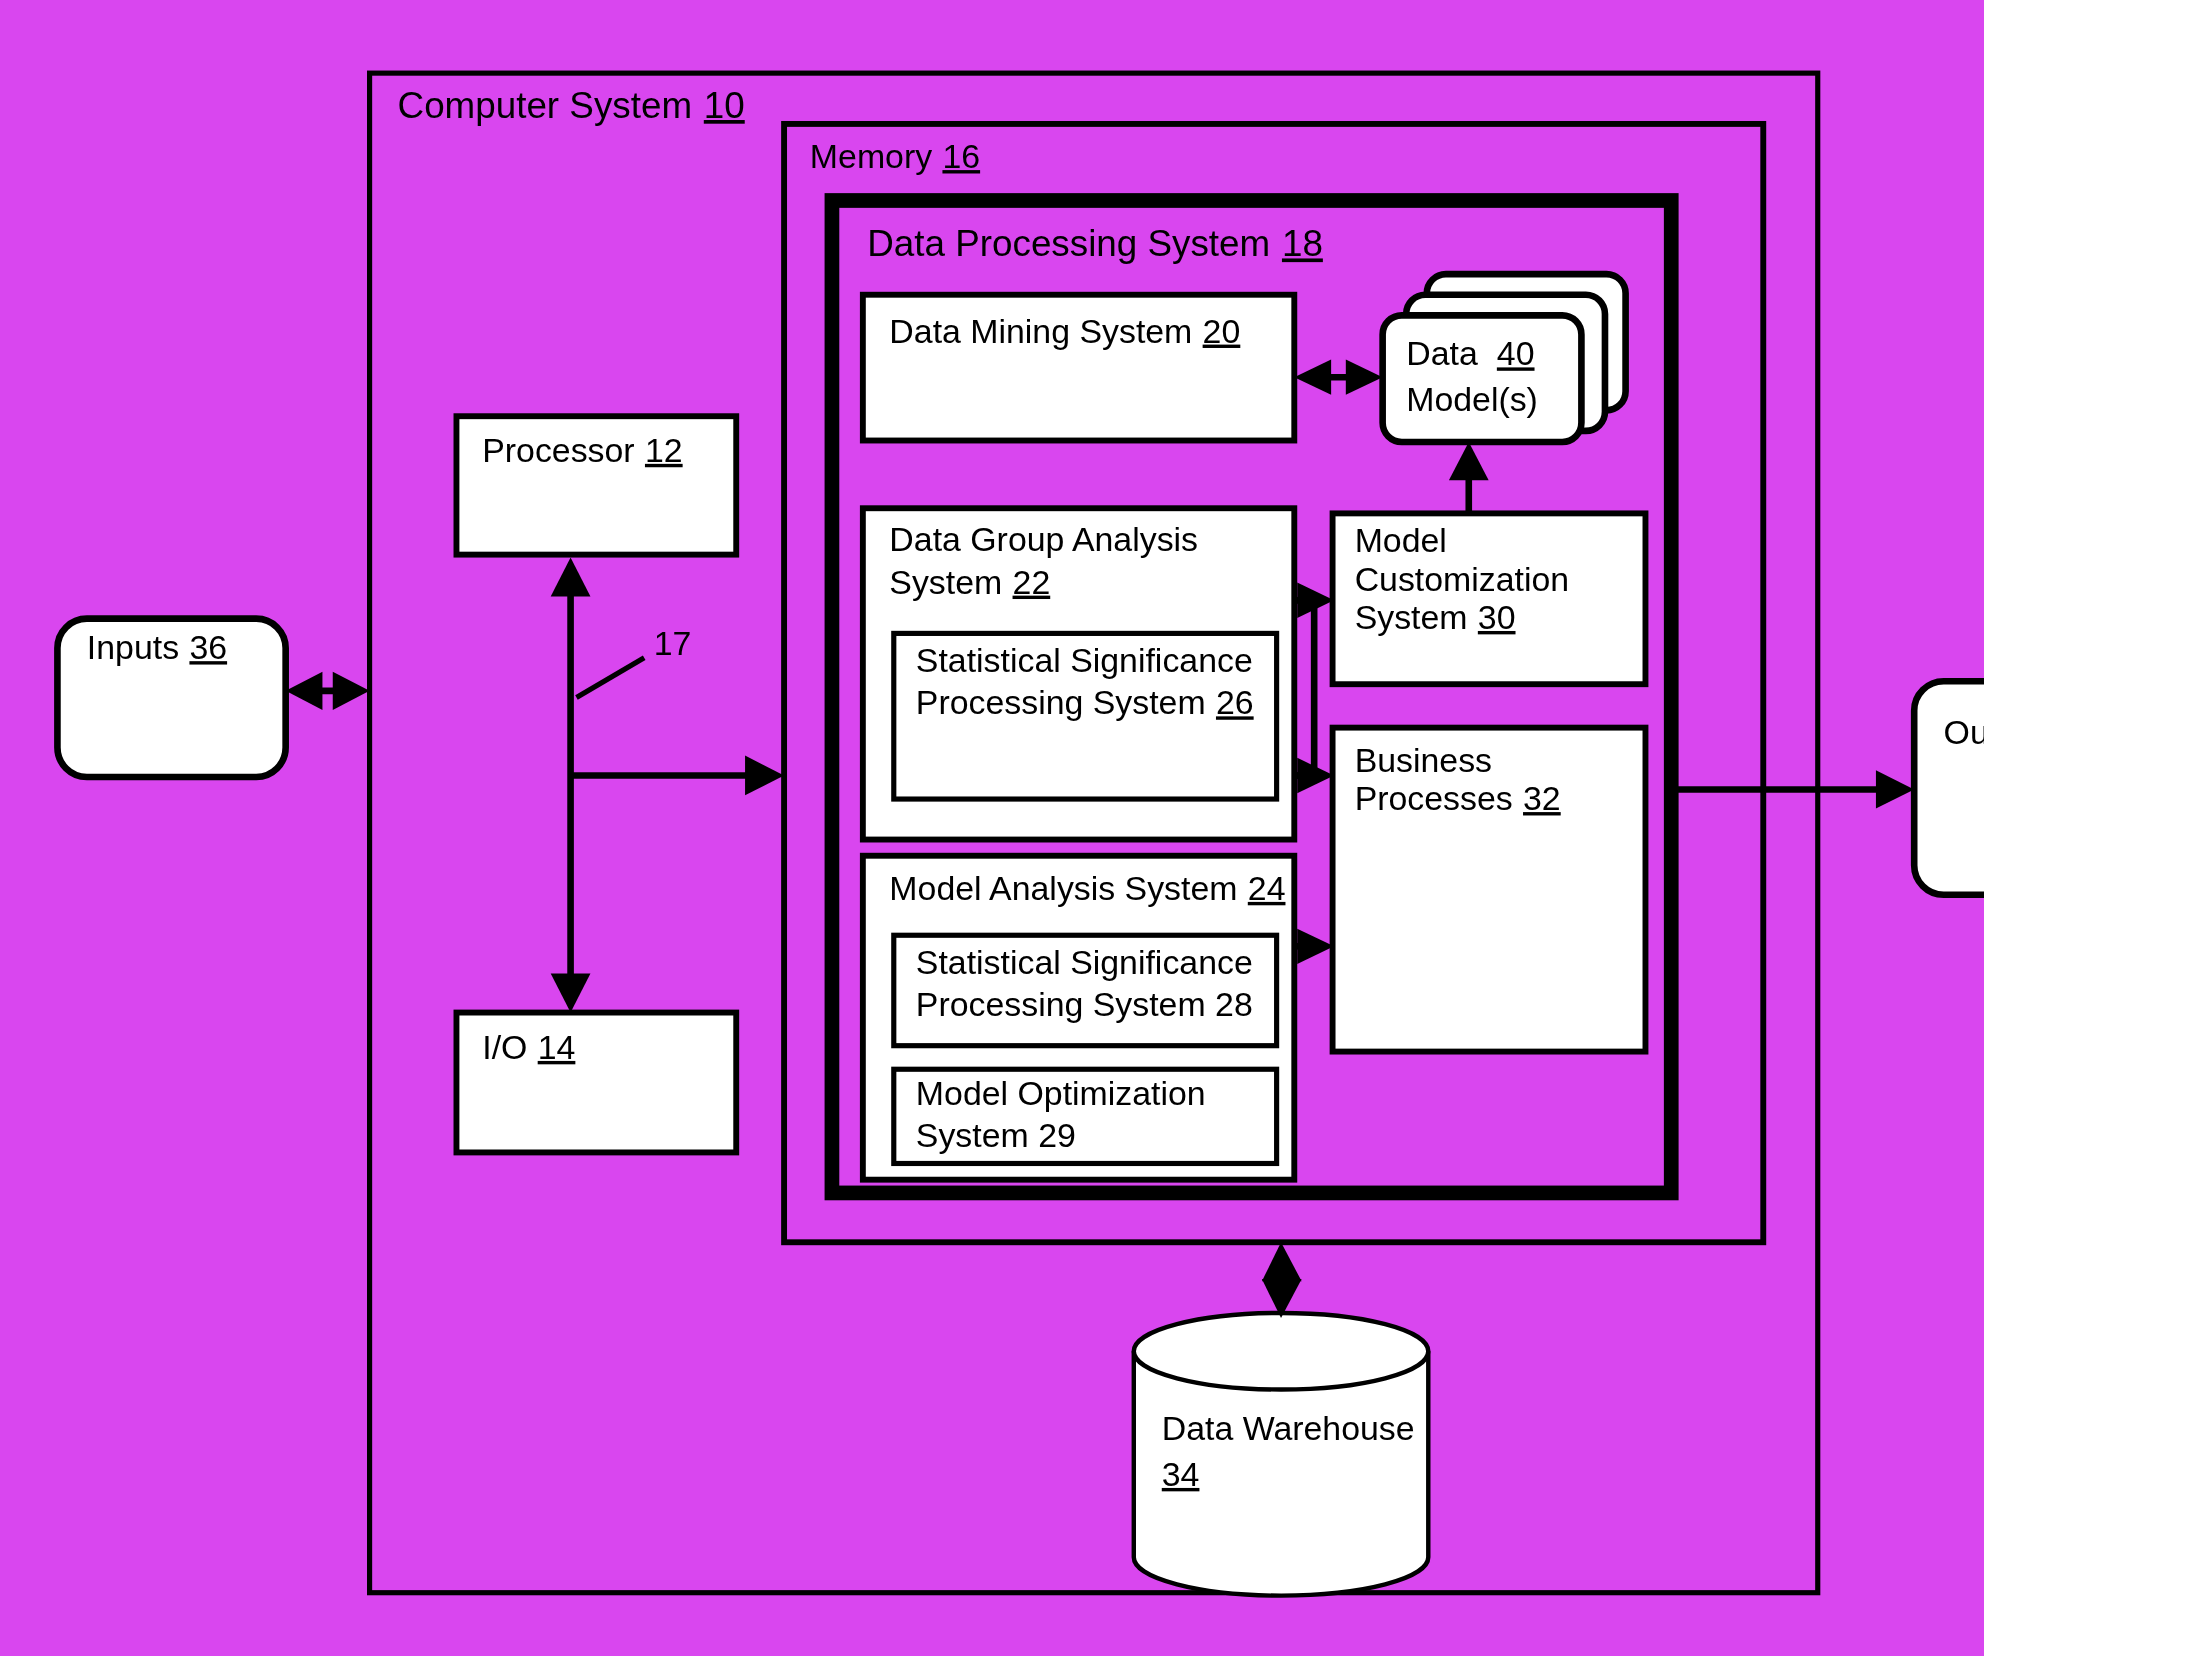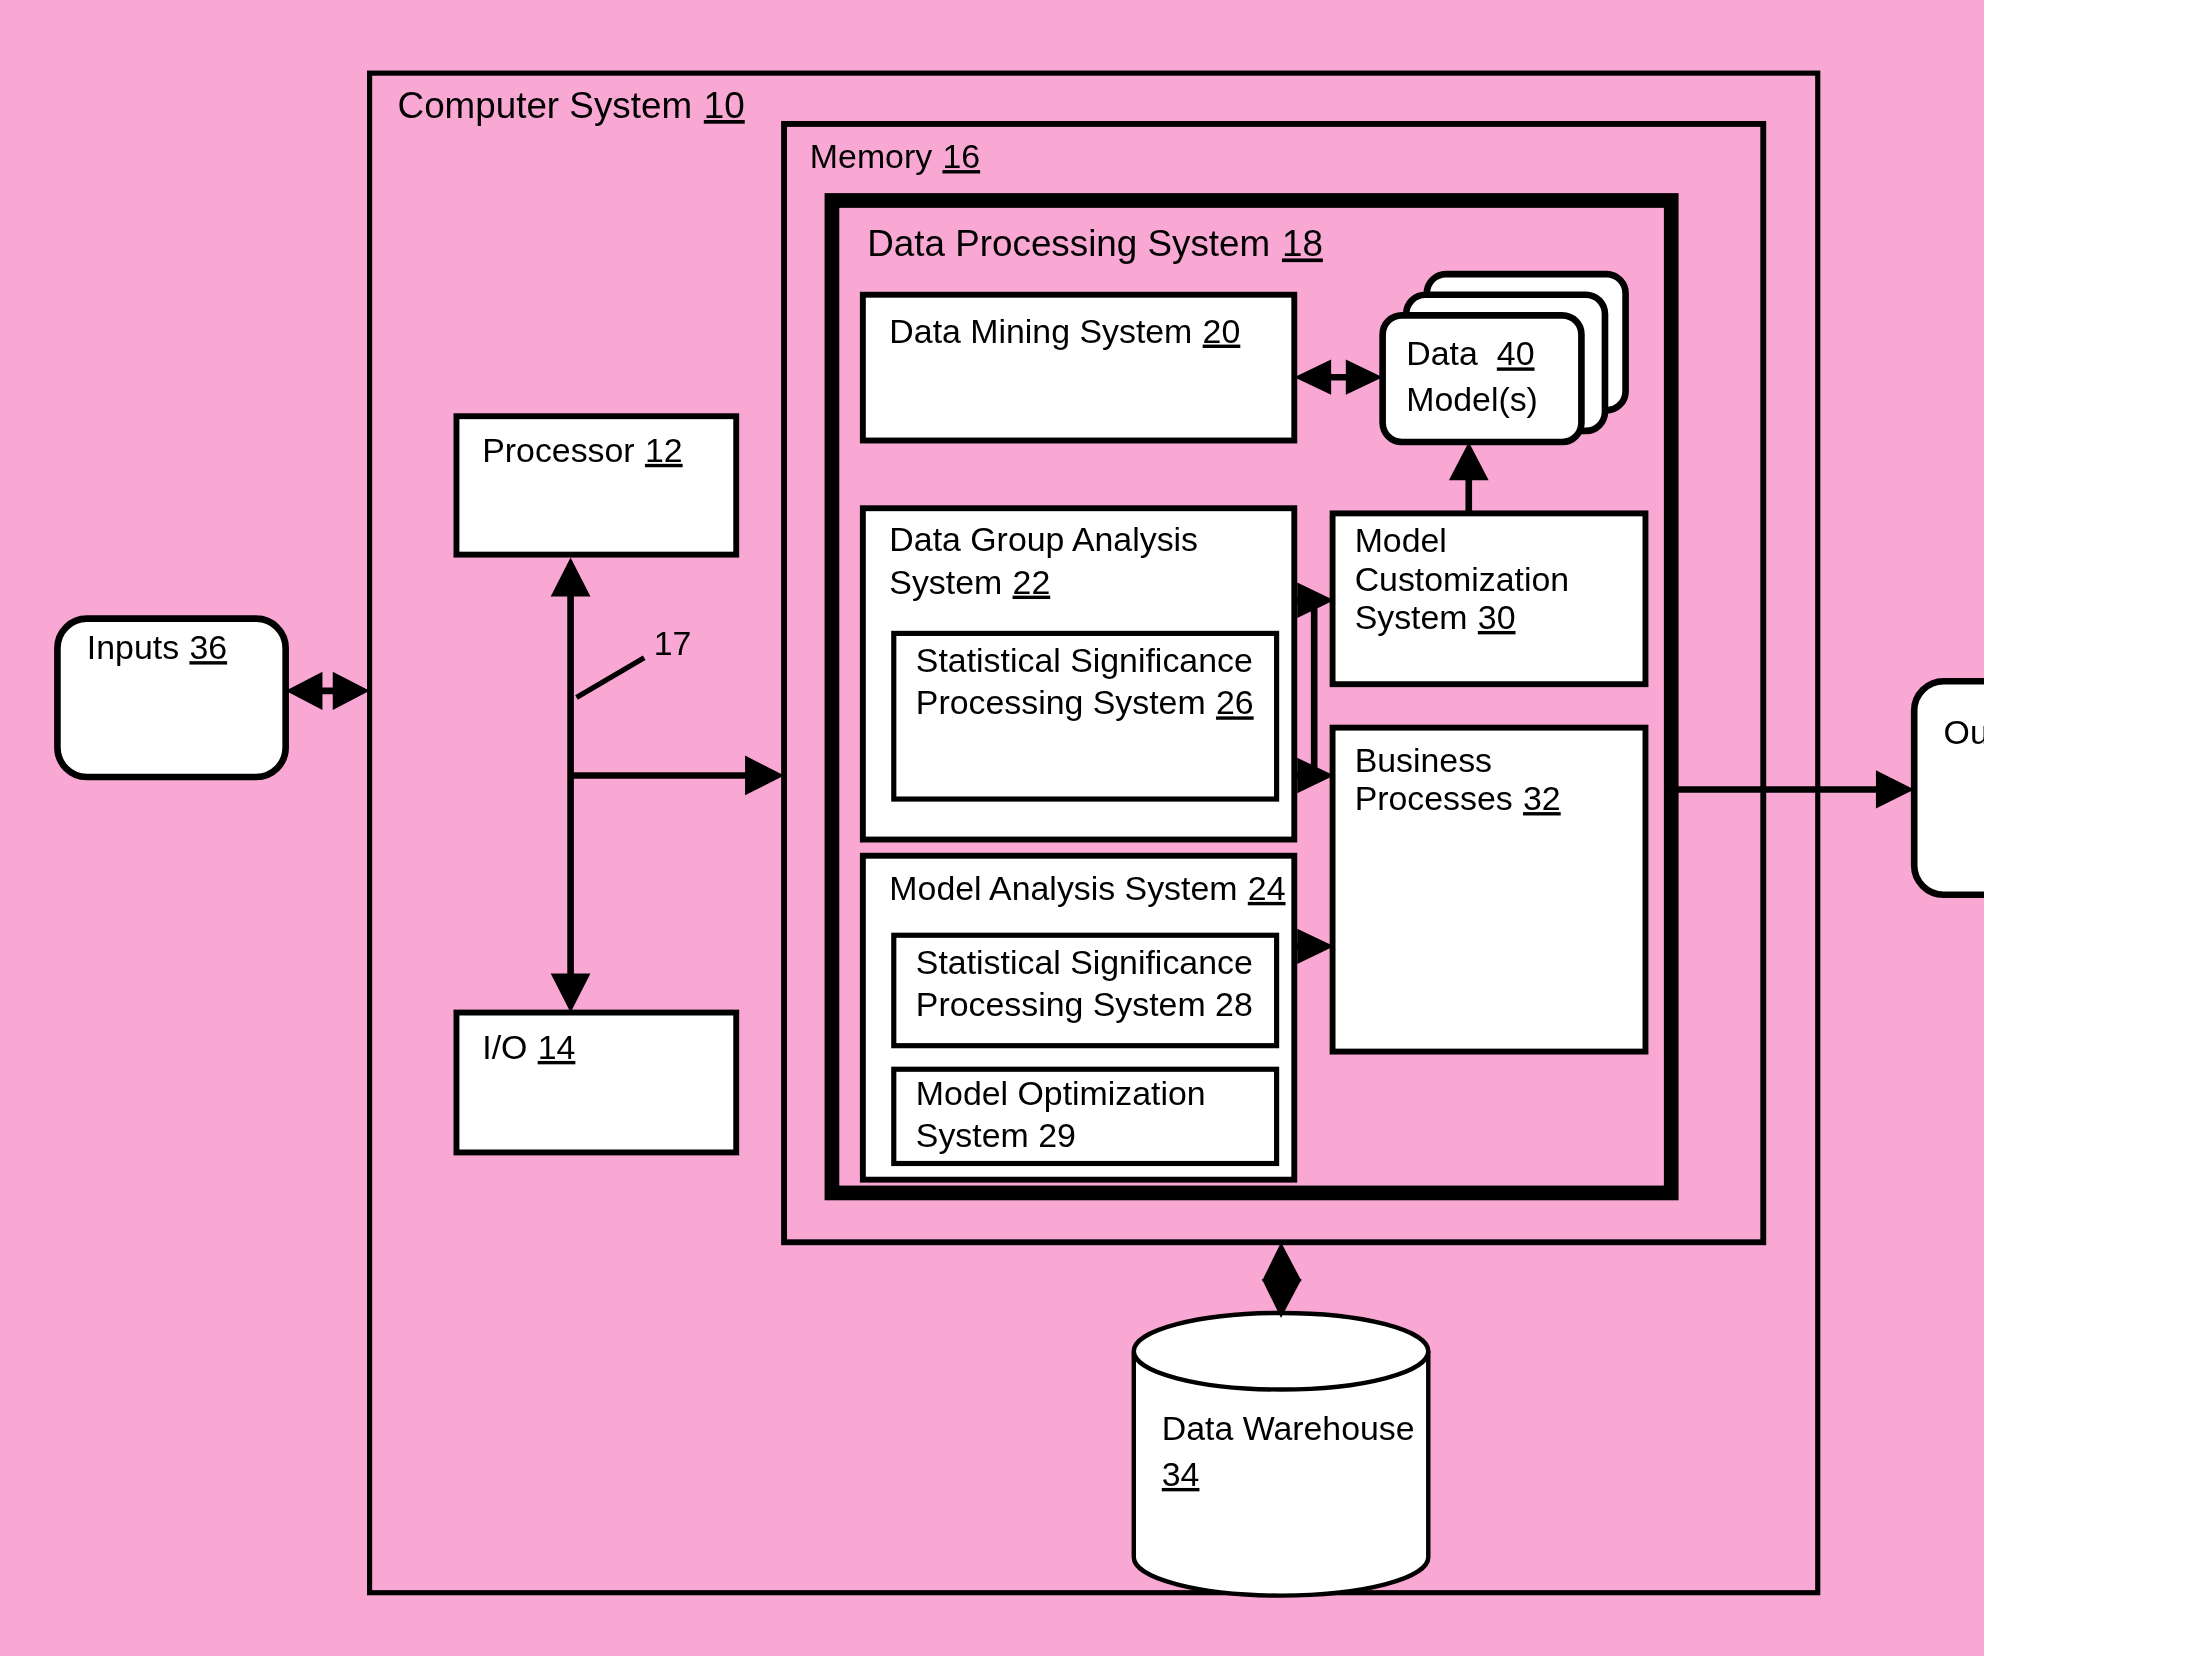--- a/index.html
+++ b/index.html
@@ -4,21 +4,21 @@
 <style>
   html, body {
     margin: 0;
     padding: 0;
     background: #ffffff;
   }
   #stage {
     position: relative;
     width: 1984px;
     height: 1657px;
-    background: #f9a8d4;
+    background: #d946ef;
     overflow: hidden;
   }
   svg#diagram {
     position: absolute;
     left: 0;
     top: 0;
     width: 2205px;
     height: 1657px;
     display: block;
   }

